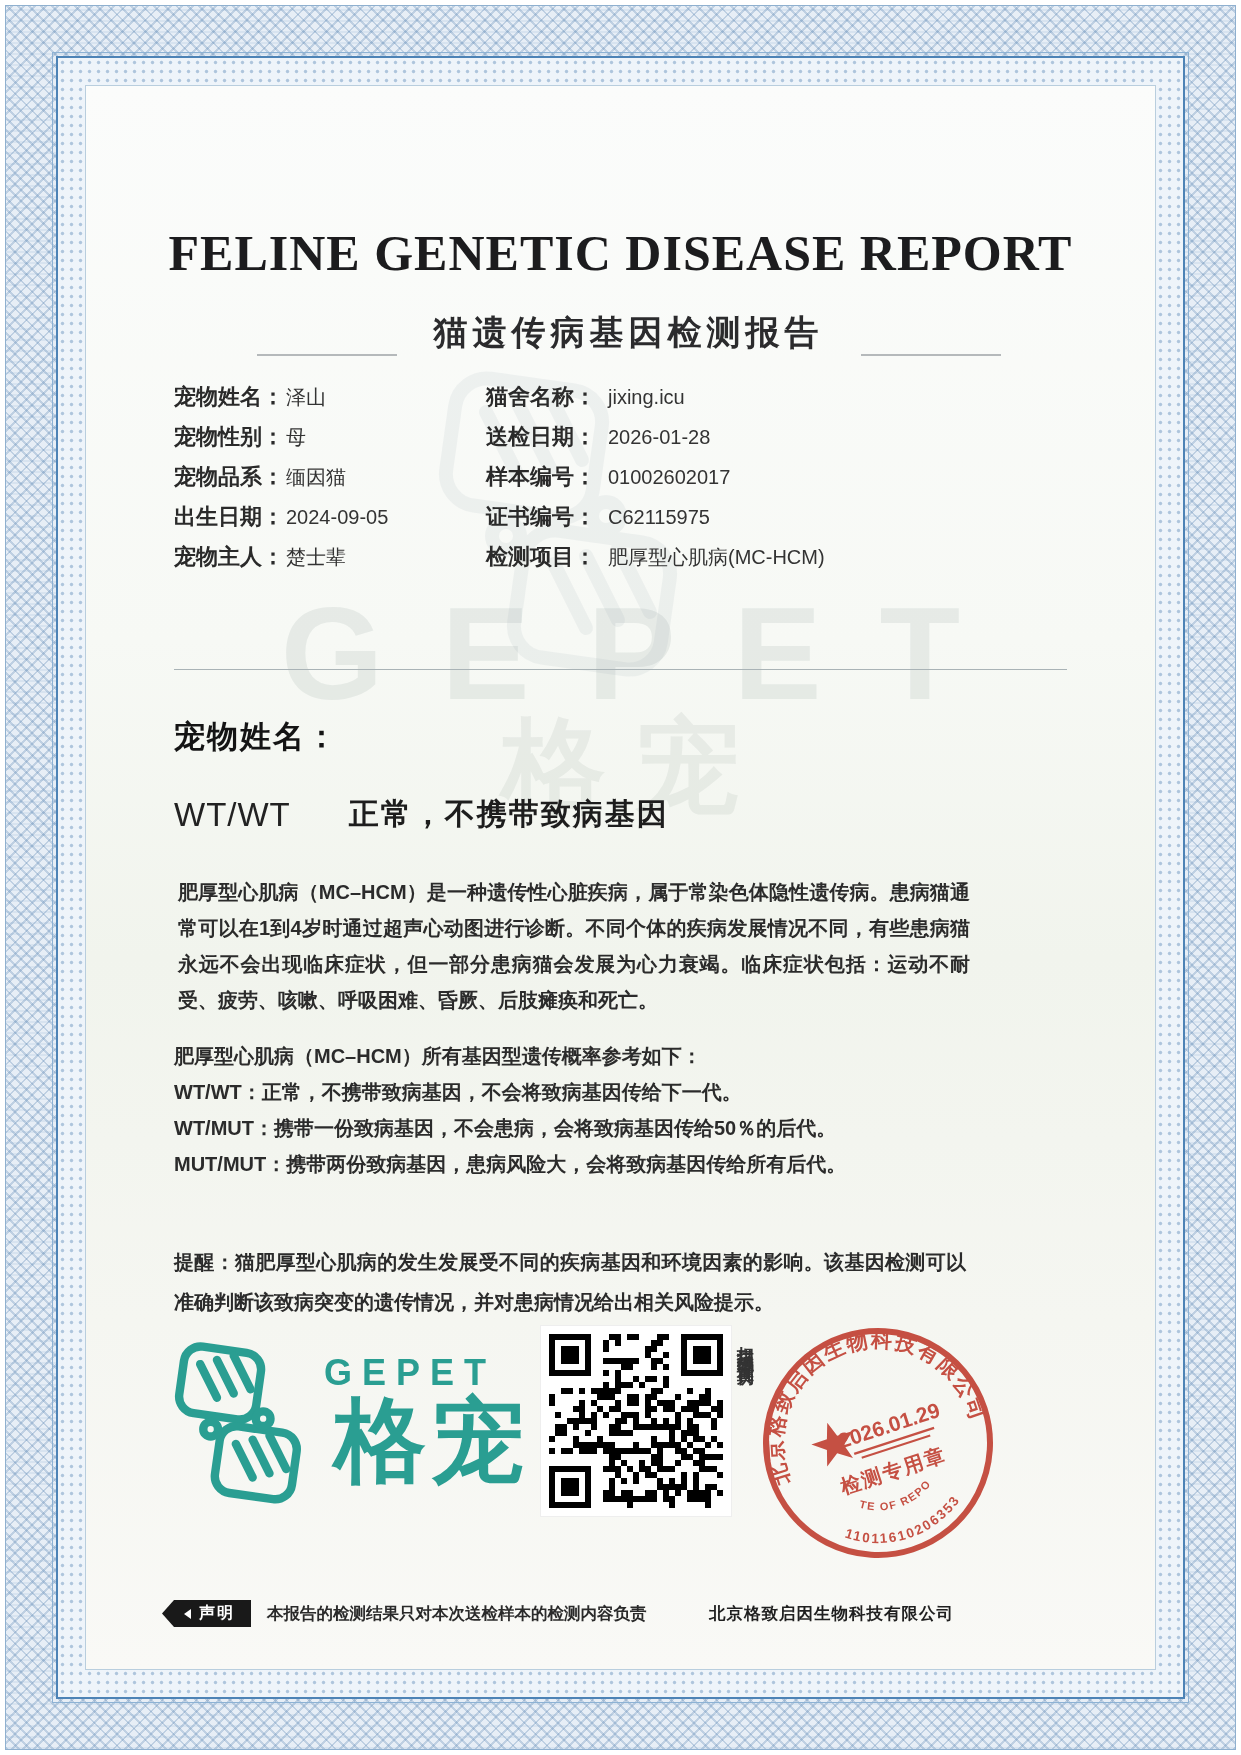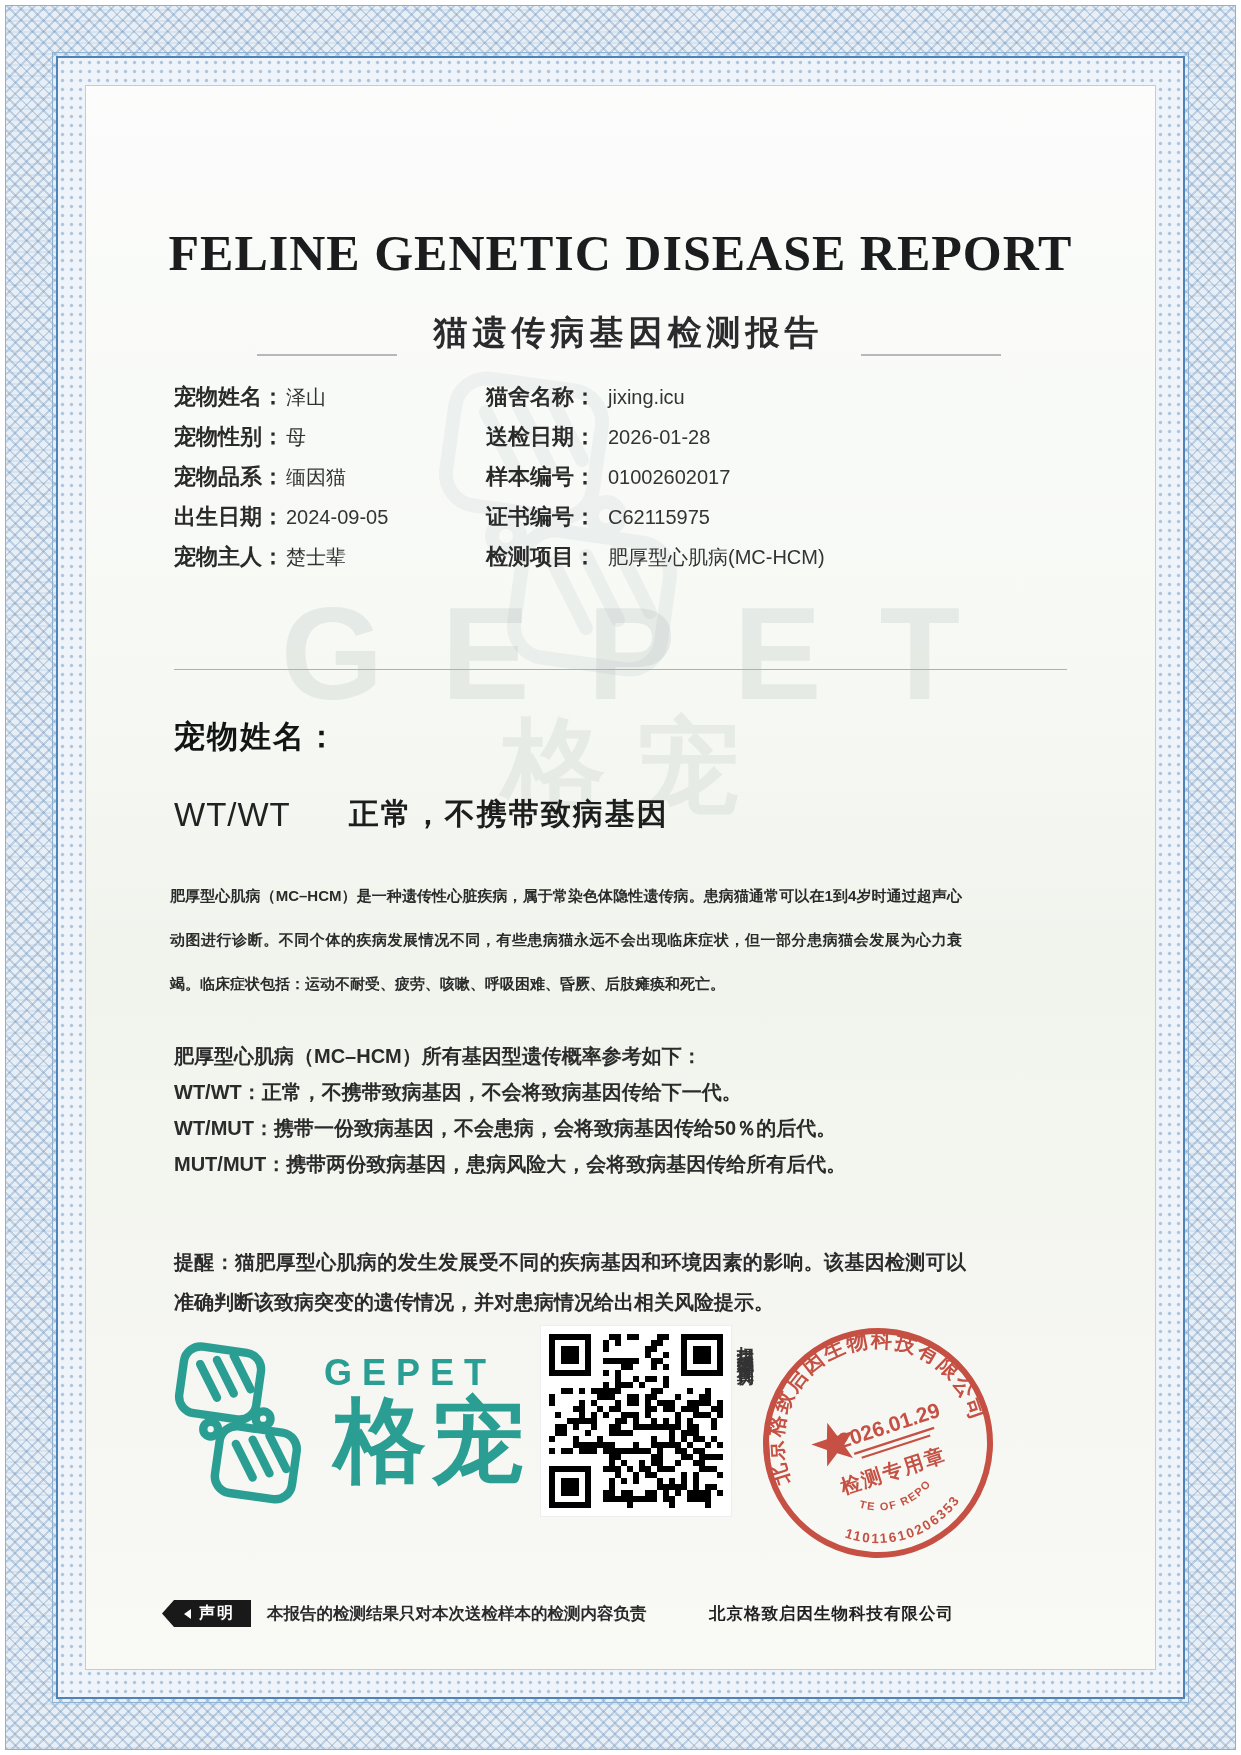--- a/index.html
+++ b/index.html
@@ -64,22 +64,22 @@
   .info-row{height:30px;margin-bottom:10px;display:flex;align-items:center;}
   .info-label{width:112px;font-size:22px;font-weight:700;color:#2a2a2a;flex:0 0 auto;}
   .info-col.right .info-value{margin-left:10px;}
   .info-value{font-size:20px;font-weight:400;color:#333;text-align:center;}
   .divider{left:88px;right:88px;top:583px;height:1px;background:#a9b3b6;}
   
   .result-heading{left:88px;top:630px;font-size:31px;font-weight:800;color:#141414;letter-spacing:2px;}
   .result-line{left:88px;top:708px;display:flex;align-items:center;gap:58px;}
   .result-genotype{font-size:33px;font-weight:500;color:#222;letter-spacing:1px;}
   .result-meaning{font-size:30px;font-weight:700;color:#1d1d1d;letter-spacing:2px;}
-  .description{left:84px;top:788px;width:792px;font-size:15px;font-weight:600;
-    line-height:44px;text-align:justify;color:#2b2b2b;}
+  .description{left:92px;top:788px;width:792px;font-size:20px;font-weight:600;
+    line-height:36px;text-align:justify;color:#2b2b2b;}
   .geno-ref{left:88px;top:952px;width:792px;font-size:20px;font-weight:700;color:#2b2b2b;}
   .geno-ref div{line-height:36px;}
   .reminder{left:88px;top:1156px;width:792px;font-size:20px;font-weight:700;
     line-height:40px;text-align:justify;color:#2b2b2b;}
   
   .logo-icon{left:74px;top:1255px;}
   .logo-en{left:238px;top:1266px;font-size:36px;font-weight:700;letter-spacing:10px;color:var(--teal);}
   .logo-zh{left:248px;top:1308px;font-size:92px;line-height:1;font-weight:900;color:var(--teal);letter-spacing:6px;}
   .qr-box{left:455px;top:1240px;background:#fff;padding:8px;box-shadow:0 0 0 1px #eee;}
   .qr-box svg{display:block;}

